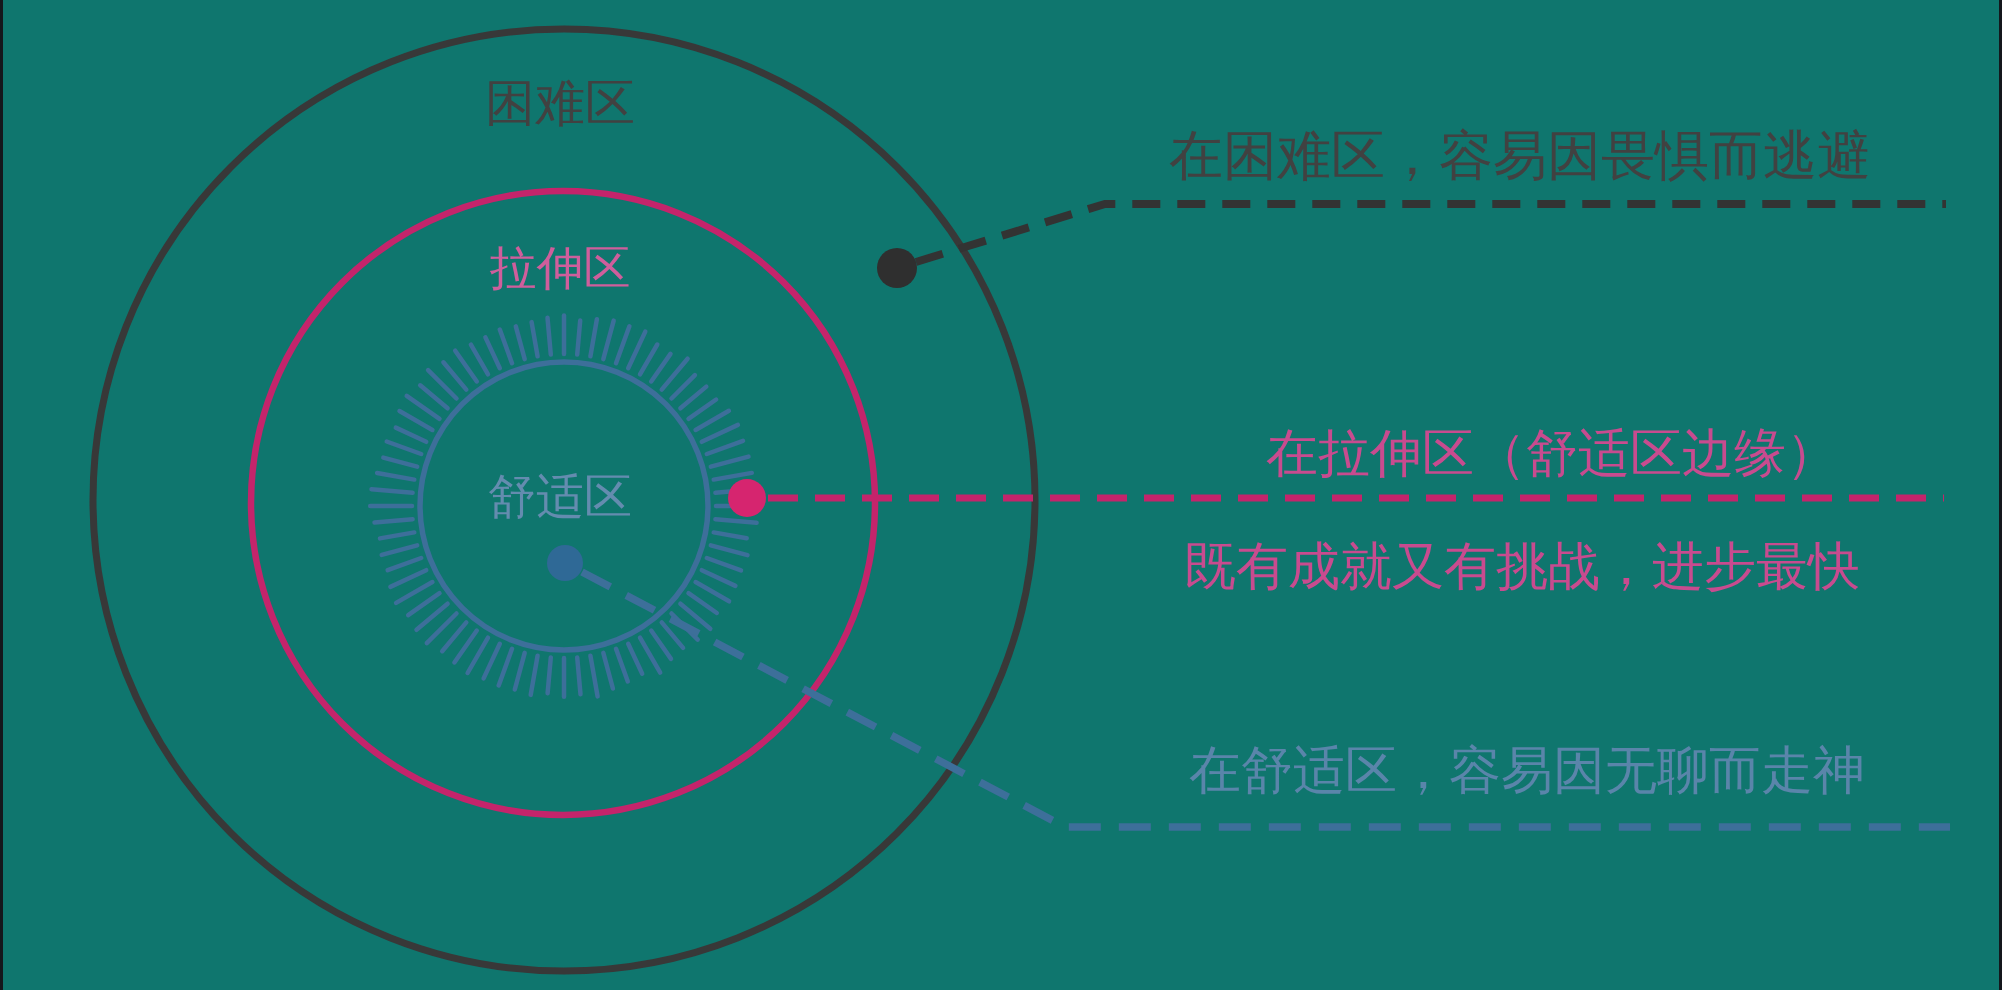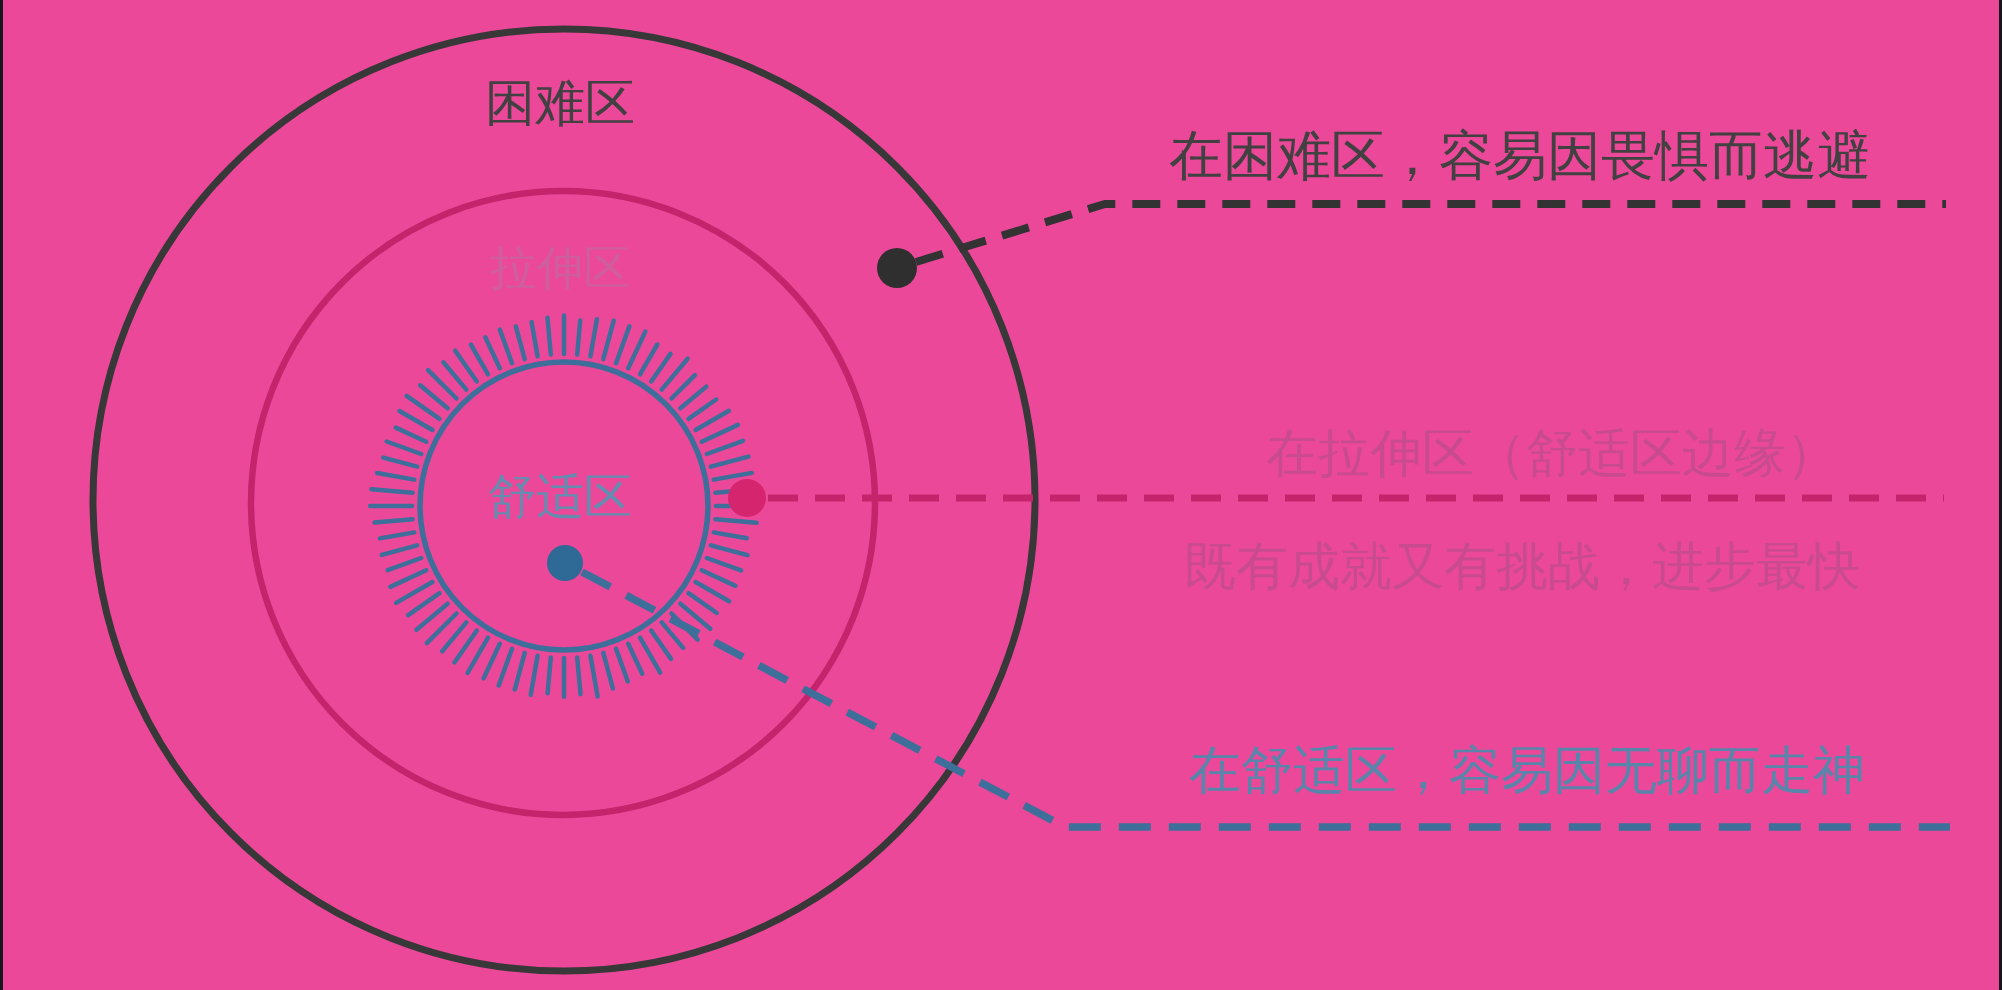--- a/index.html
+++ b/index.html
@@ -4,21 +4,21 @@
 <style>
   html, body {
     margin: 0;
     padding: 0;
     background: #ffffff;
   }
   .stage {
     position: relative;
     width: 2002px;
     height: 990px;
-    background: #ec4899;
+    background: #0f766e;
     overflow: hidden;
     font-family: "DejaVu Sans", sans-serif;
   }
   svg { display: block; }
   text {
     font-family: "DejaVu Sans", sans-serif;
   }
   .zone-label { font-weight: 400; }
   .annotation-text { font-weight: 400; }
 </style>

